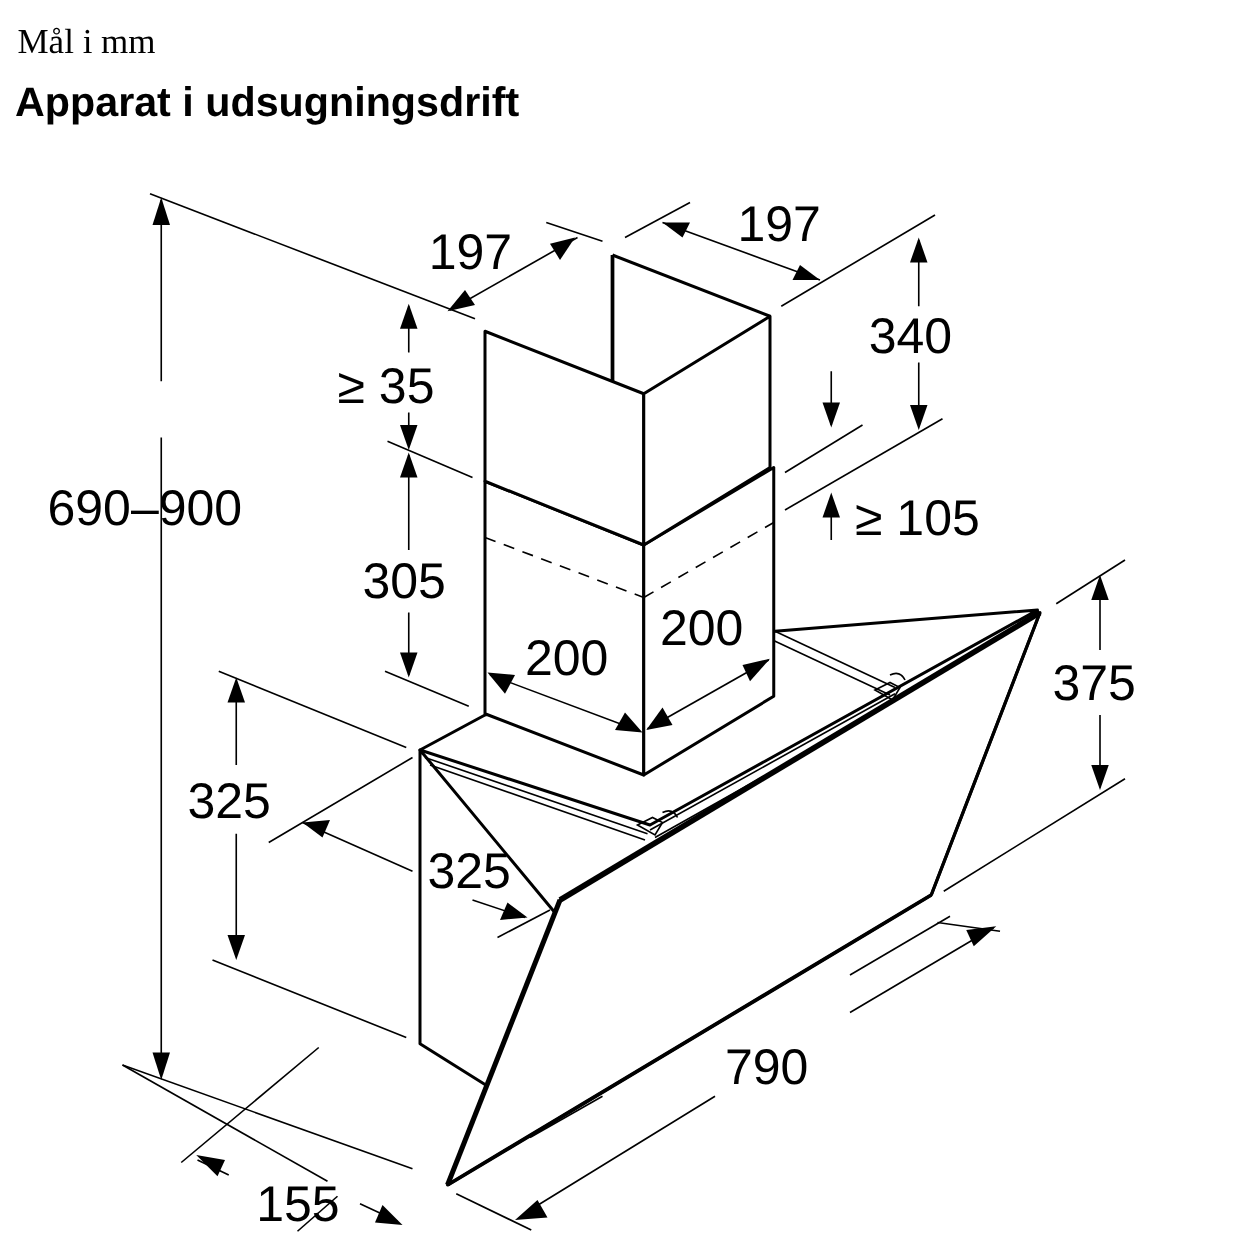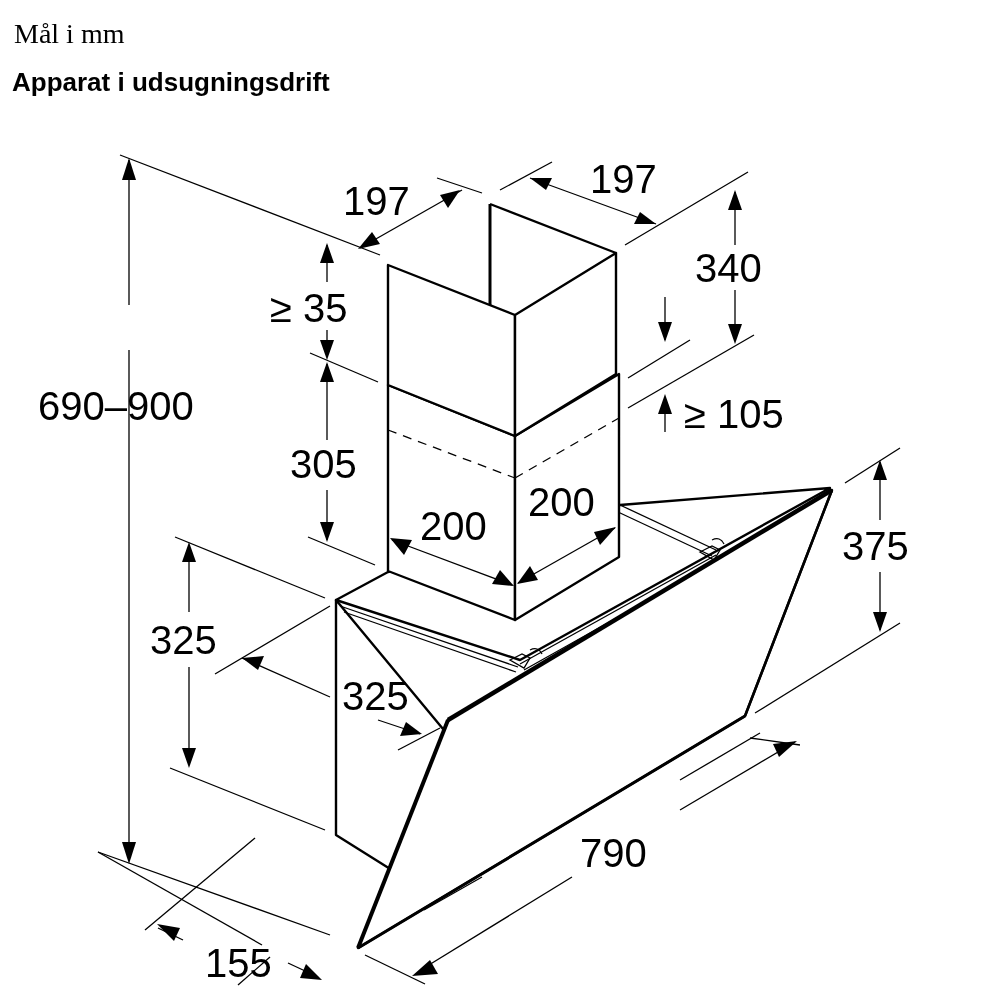--- a/index.html
+++ b/index.html
@@ -1,19 +1,19 @@
 <!DOCTYPE html>
 <html><head>
 <meta charset="utf-8">
 <style>
   html, body { margin: 0; padding: 0; background: #ffffff; }
   body { width: 1000px; height: 1000px; position: relative; overflow: hidden;
          font-family: "Liberation Sans", sans-serif; color: #000; }
   .title-unit { position: absolute; left: 14px; top: 10px; font-size: 28px; font-weight: normal; line-height: 48px; font-family: Liberation Serif, serif; }
-  .title-main { position: absolute; left: 12px; top: 58px; font-size: 26px; font-weight: bold; line-height: 48px; }
+  .title-main { position: absolute; left: 12px; top: 58px; font-size: 33px; font-weight: bold; line-height: 48px; }
   svg.diagram { position: absolute; left: 0; top: 0; }
   .dim-label { font-family: "Liberation Sans", sans-serif; font-size: 40px; fill: #000; }
   .thick { stroke: #000; stroke-width: 3; fill: none; stroke-linejoin: round; }
   .edge { stroke: #000; stroke-width: 2.4; fill: #fff; stroke-linejoin: round; }
   .thin { stroke: #000; stroke-width: 1.3; fill: none; }
   .dash { stroke: #000; stroke-width: 1.3; fill: none; stroke-dasharray: 9 7; }
   .arrow { fill: #000; stroke: none; }
 </style>
 </head>
 <body>

